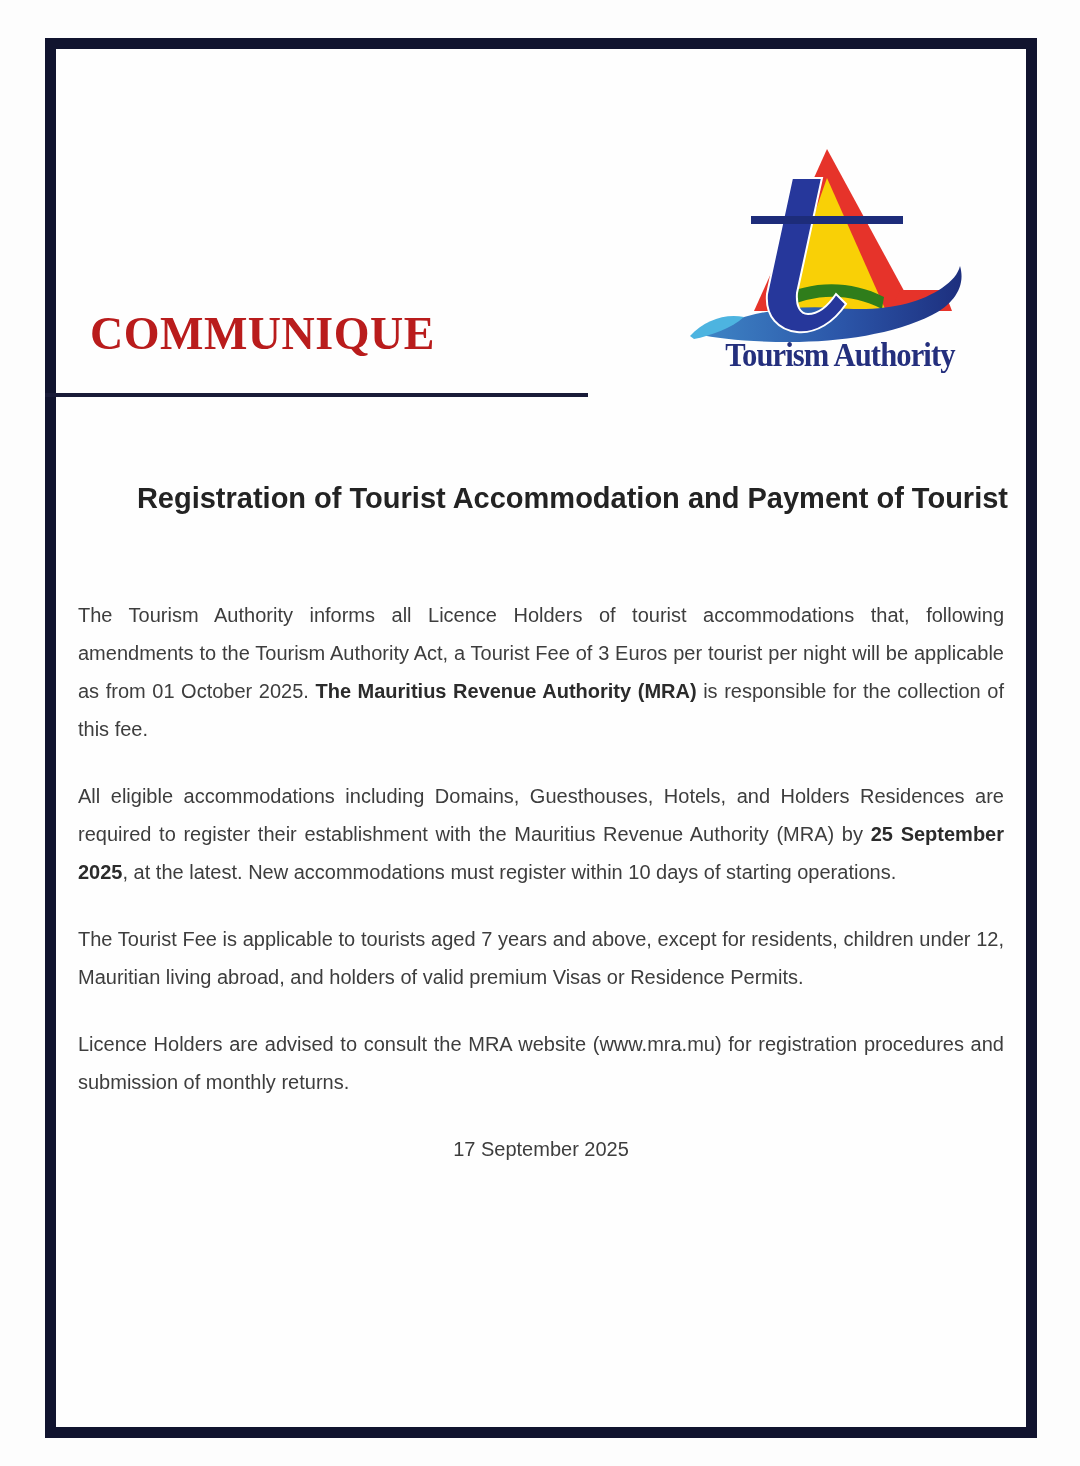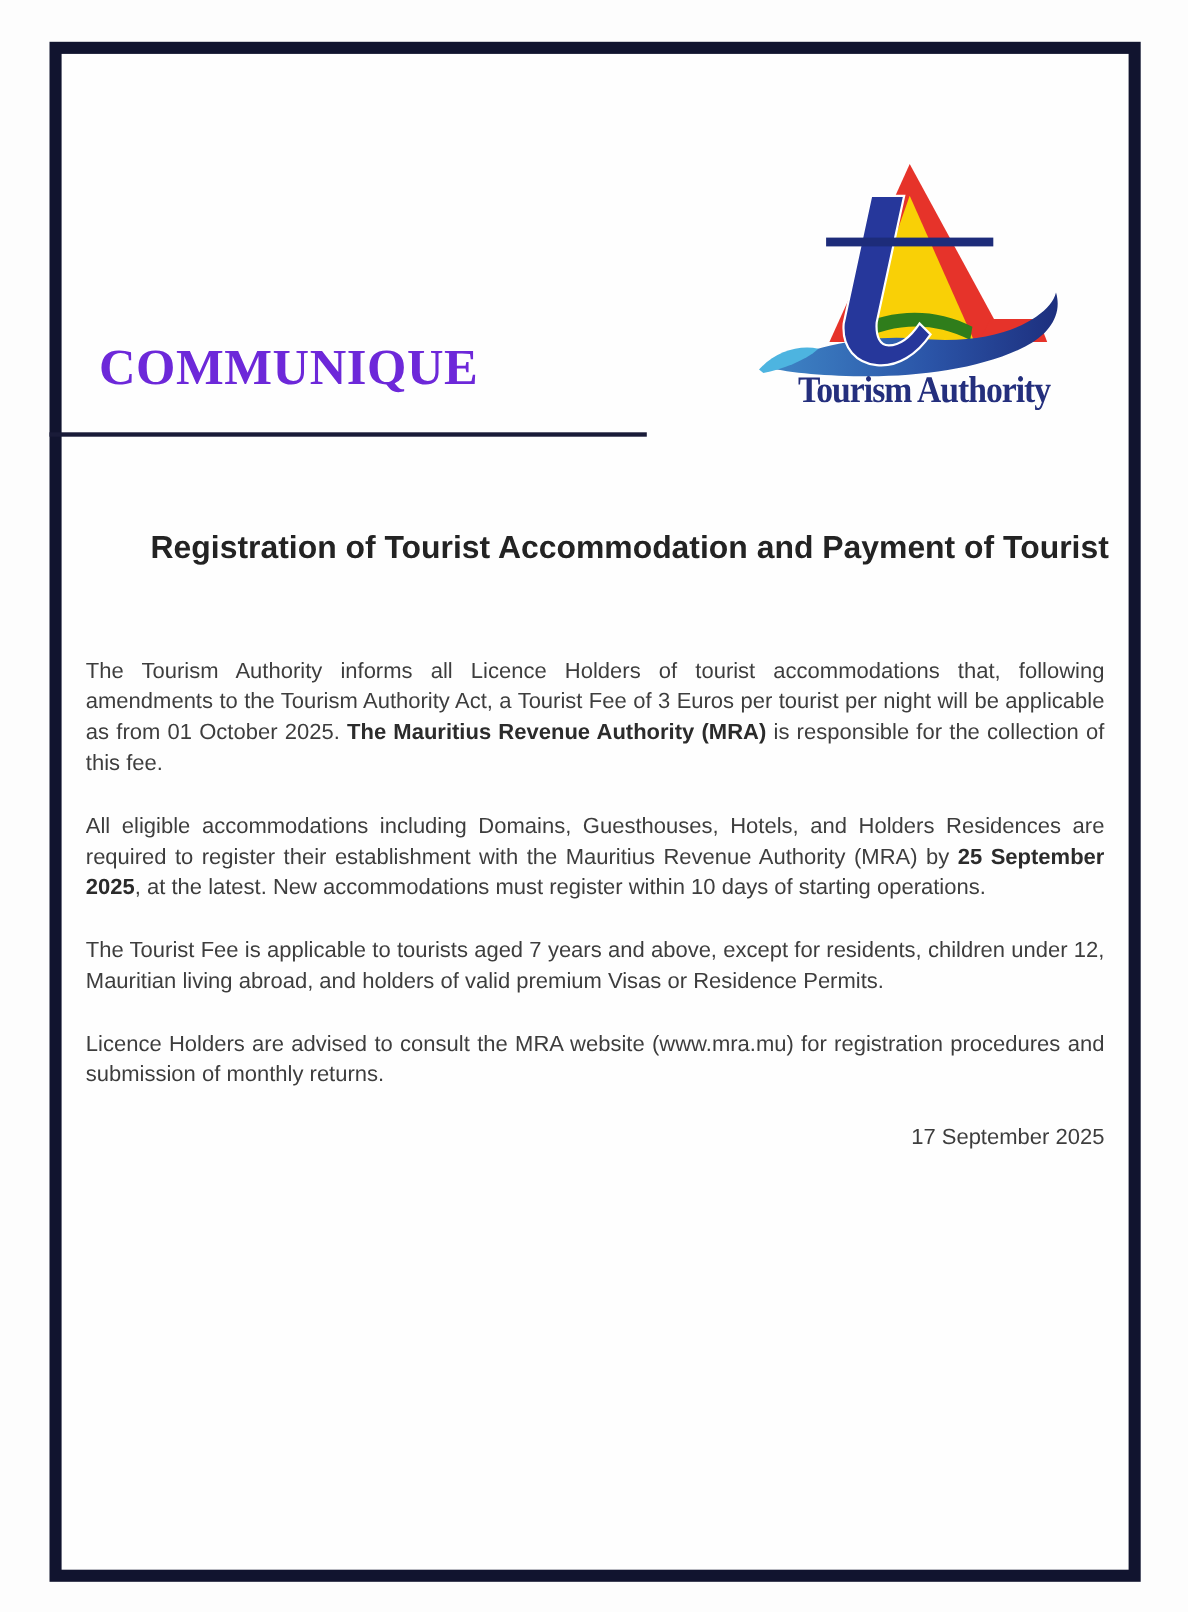--- a/index.html
+++ b/index.html
@@ -21,21 +21,21 @@
     border: 11px solid #11142f;
     background: #fefefe;
   }
   .communique {
     position: absolute;
     left: 90px; top: 311px;
     font-family: "Liberation Serif", serif;
     font-weight: 700;
     font-size: 46px;
     letter-spacing: 0.5px;
-    color: #6d28d9;
+    color: #b91c1c;
     line-height: 1;
     white-space: nowrap;
   }
   .title-rule {
     position: absolute;
     left: 45px; top: 393px;
     width: 543px; height: 4px;
     background: #191b38;
   }
   .logo {
@@ -66,27 +66,27 @@
     font-size: 29px;
     font-weight: 700;
     color: #232323;
     line-height: 40px;
   }
   .bodytext {
     position: absolute;
     left: 78px; top: 596px;
     width: 926px;
     font-size: 20px;
-    line-height: 28px;
+    line-height: 38px;
     color: #3d3d3d;
     text-align: justify;
   }
   .bodytext p { margin-bottom: 29px; }
   .bodytext .b { font-weight: 700; color: #2b2b2b; }
-  .date-line { text-align: right; }
+  .date-line { text-align: center; }
 </style>
 </head>
 <body>
 
 <div class="page">
 
   <div class="frame"></div>
 
   <div class="communique">COMMUNIQUE</div>
 

